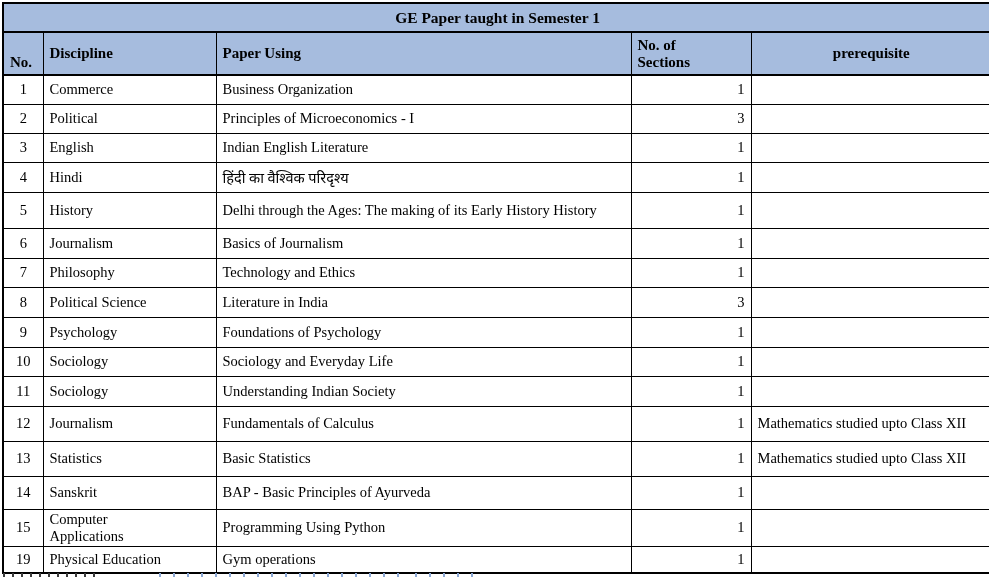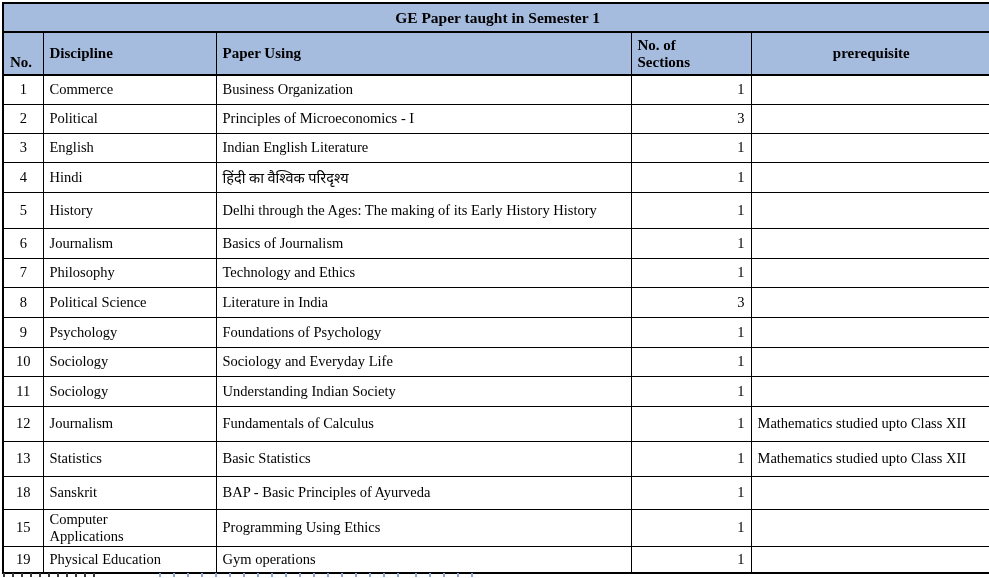--- a/index.html
+++ b/index.html
@@ -174,31 +174,31 @@
         <td class="c-prereq">Mathematics studied upto Class XII</td>
       </tr>
       <tr style="height:35px">
         <td class="c-no">13</td>
         <td class="c-disc">Statistics</td>
         <td class="c-paper">Basic Statistics</td>
         <td class="c-sec">1</td>
         <td class="c-prereq">Mathematics studied upto Class XII</td>
       </tr>
       <tr style="height:33px">
-        <td class="c-no">18</td>
+        <td class="c-no">14</td>
         <td class="c-disc">Sanskrit</td>
         <td class="c-paper">BAP - Basic Principles of Ayurveda</td>
         <td class="c-sec">1</td>
         <td class="c-prereq"></td>
       </tr>
       <tr style="height:37px">
         <td class="c-no">15</td>
         <td class="c-disc">Computer
 Applications</td>
-        <td class="c-paper">Programming Using Ethics</td>
+        <td class="c-paper">Programming Using Python</td>
         <td class="c-sec">1</td>
         <td class="c-prereq"></td>
       </tr>
       <tr style="height:27px">
         <td class="c-no">19</td>
         <td class="c-disc">Physical Education</td>
         <td class="c-paper">Gym operations</td>
         <td class="c-sec">1</td>
         <td class="c-prereq"></td>
       </tr>

